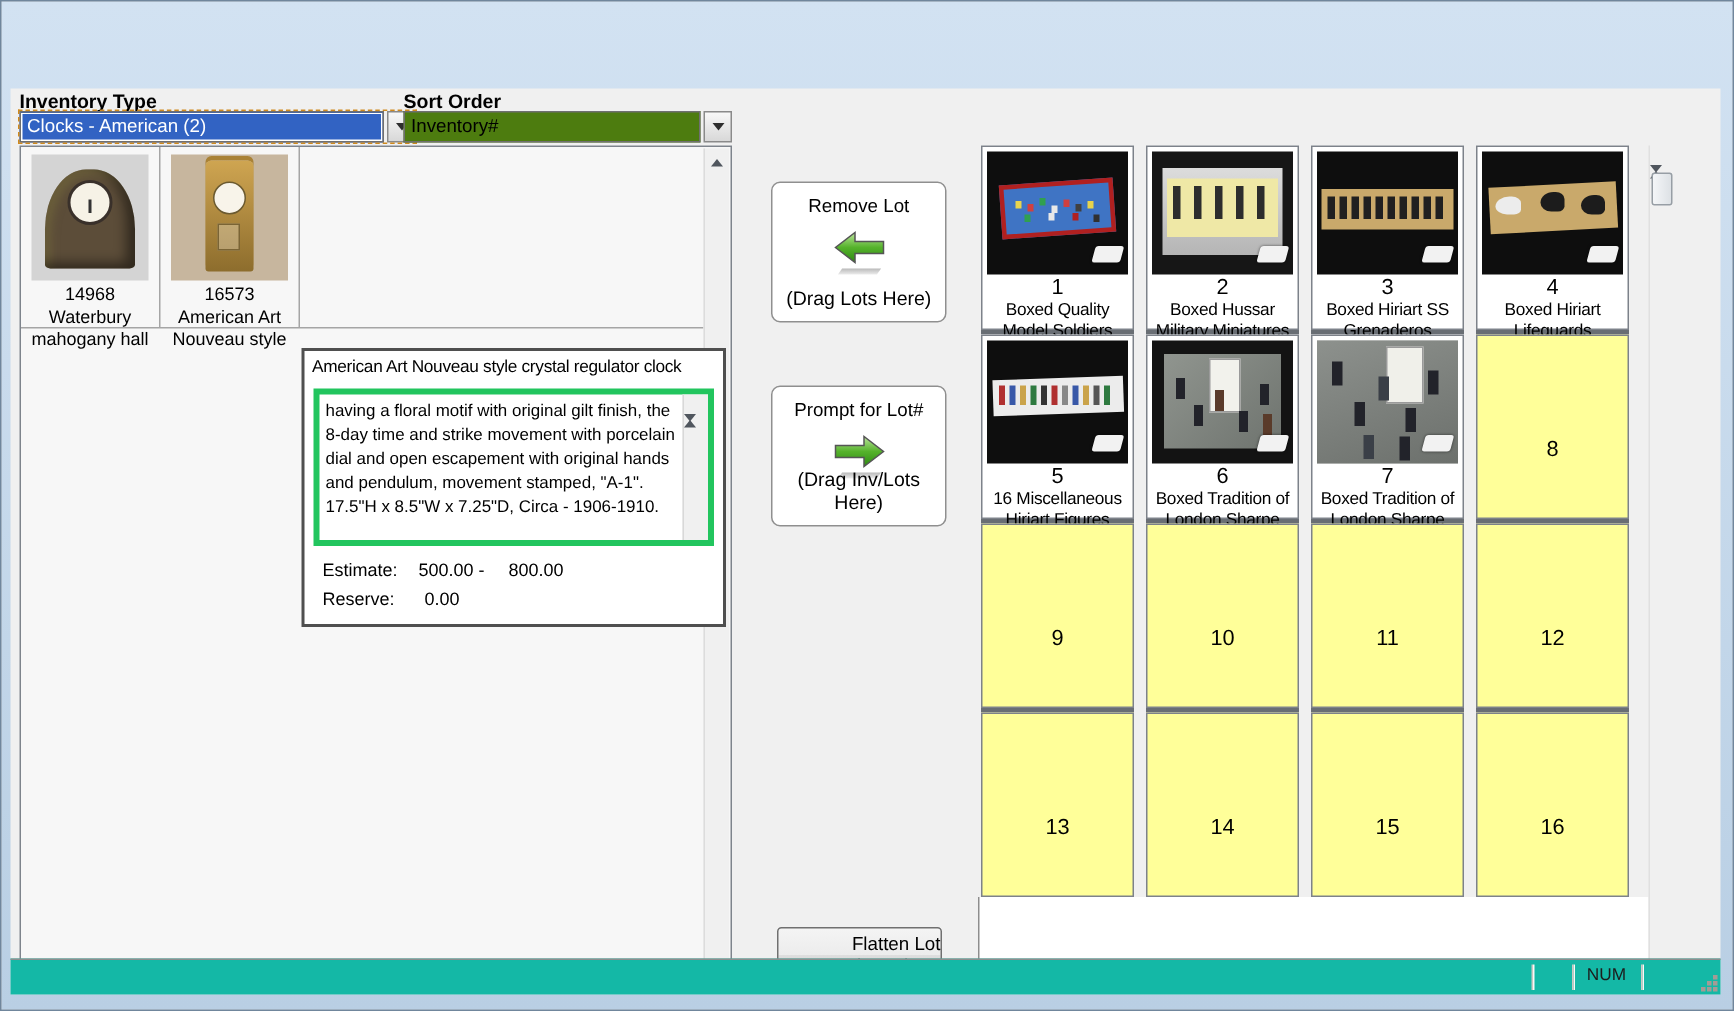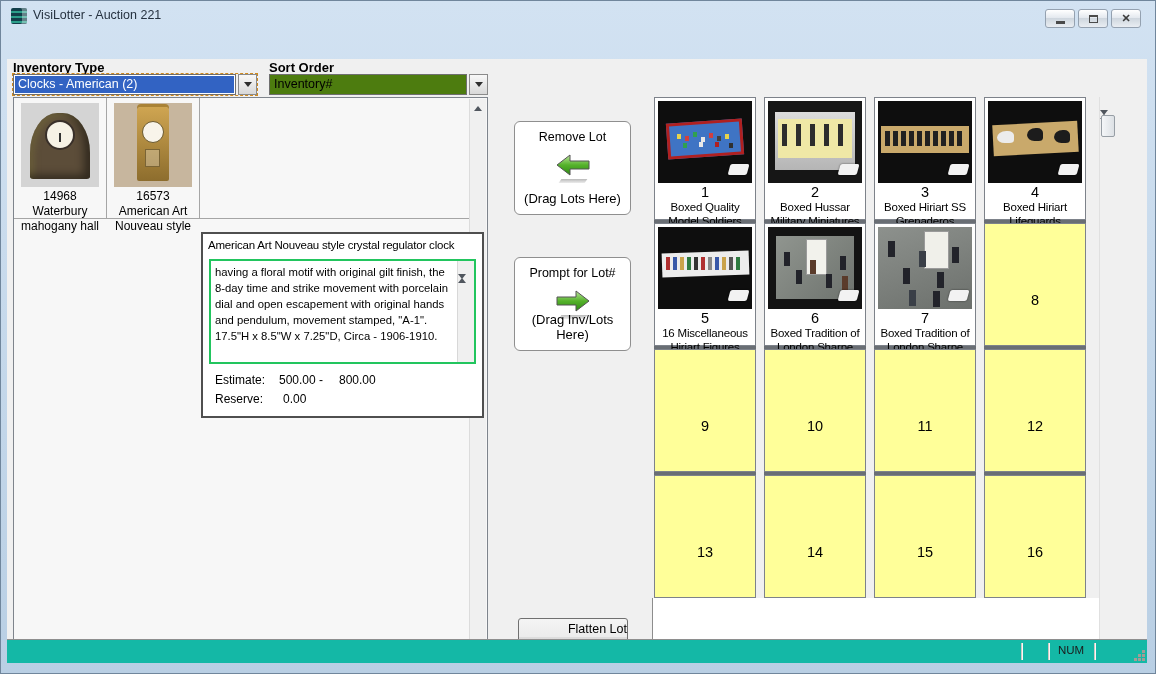--- a/index.html
+++ b/index.html
@@ -24,21 +24,21 @@
   .glyph-close { font-size:11px; font-weight:bold; color:#3d3d3d; line-height:1; }
 
   
   .client { position:absolute; left:6px; top:30px; right:8px; bottom:10px; background:#f0f0f0;margin-top:28px; }
 
   .field-label { position:absolute; font-size:13px; font-weight:bold; }
   .lbl-invtype { left:6px; top:1px; }
   .lbl-sort { left:262px; top:1px; }
 
   .combo { position:absolute; top:15px; height:21px; display:flex; }
-  .combo-invtype { left:6px; width:244px; outline:1.5px dashed #d08a1e; outline-offset:0; }
+  .combo-invtype { left:6px; width:264px; outline:1.5px dashed #d08a1e; outline-offset:0; }
   .combo-sort { left:262px; width:219px; }
   .combo-text { flex:1; border:1px solid #6f6f6f; background:#4d7c0f; font-size:12.5px;
     line-height:19px; padding-left:4px; white-space:nowrap; overflow:hidden; }
   .combo-text.selected { background:#3263c3; color:#fff; box-shadow:inset 0 0 0 1px #fff; }
   .combo-btn { width:19px; height:21px; margin-left:2px; border:1px solid #8a8a8a;
     background:linear-gradient(#f8f8f8,#d8d8d8); display:flex; align-items:center; justify-content:center; }
   .tri-dn-sm { width:0; height:0; border-left:4px solid transparent; border-right:4px solid transparent; border-top:5px solid #2e2e2e; }
 
   
   .inv-panel { position:absolute; left:6px; top:38px; width:475px; height:560px;
@@ -59,21 +59,21 @@
   .tri-dn { width:0; height:0; border-left:4px solid transparent; border-right:4px solid transparent; border-top:5px solid #50565e; }
   .scroll-thumb { position:absolute; left:1px; width:14px; border:1px solid #979ea5; border-radius:2px;
     background:linear-gradient(90deg,#f4f6f8,#dde1e5); }
 
   
   .detail-popup { position:absolute; left:194px; top:173px; width:283px; height:186px;
     background:#fff; border:2px solid #4f4f4f; z-index:5; }
   .dp-title { position:absolute; left:5px; top:5px; right:2px; font-size:11.5px;
     letter-spacing:-0.2px; white-space:nowrap; }
   .dp-desc { position:absolute; left:6px; top:25px; right:6px; height:105px;
-    border:2px solid #22c55e; background:#fff; }
+    border:4px solid #22c55e; background:#fff; }
   .dp-desc-text { position:absolute; left:4px; top:3px; right:21px; font-size:11.3px; line-height:16px; }
   .dp-scroll { position:absolute; top:0; bottom:0; right:0; width:17px; background:#f0f0f0; border-left:1px solid #d8d8d8; }
   .dp-est { position:absolute; left:0; right:0; font-size:12px; }
   .e-row1 { top:139px; } .e-row2 { top:158px; }
   .e-lbl { position:absolute; left:12px; }
   .e-low { position:absolute; left:76px; }
   .e-high { position:absolute; left:136px; }
   .e-res { position:absolute; left:80px; }
 
   
@@ -171,35 +171,20 @@
   .sb-sep { position:absolute; top:3px; bottom:3px; width:1px; background:#cfc7c2; box-shadow:1px 0 0 #fbf8f6; }
   .sb-num { position:absolute; left:1041px; top:4px; width:46px; text-align:center; font-size:11.5px; color:#1c1c1c; }
   .sb-grip { position:absolute; right:2px; bottom:2px; width:3px; height:3px; background:#a49b95;
     box-shadow:-4px 4px 0 #a49b95, 0 4px 0 #a49b95, -8px 8px 0 #a49b95, -4px 8px 0 #a49b95, 0 8px 0 #a49b95; transform:translateY(-8px); }
 </style>
 </head>
 <body>
 
 <div class="window">
 
-  <div class="titlebar">
-    <div class="app-icon"></div>
-    <div class="win-title">VisiLotter - Auction 221</div>
-    <div class="win-controls">
-      <div class="win-btn">
-          <span class="glyph-min"></span>
-        </div>
-      <div class="win-btn">
-          <span class="glyph-max"></span>
-        </div>
-      <div class="win-btn">
-          <span class="glyph-close">✕</span>
-        </div>
-    </div>
-  </div>
 
   <div class="client">
 
     <div class="field-label lbl-invtype">Inventory Type</div>
     <div class="field-label lbl-sort">Sort Order</div>
 
     <div class="combo combo-invtype">
       <div class="combo-text selected">Clocks - American (2)</div>
       <div class="combo-btn">
           <span class="tri-dn-sm"></span>

